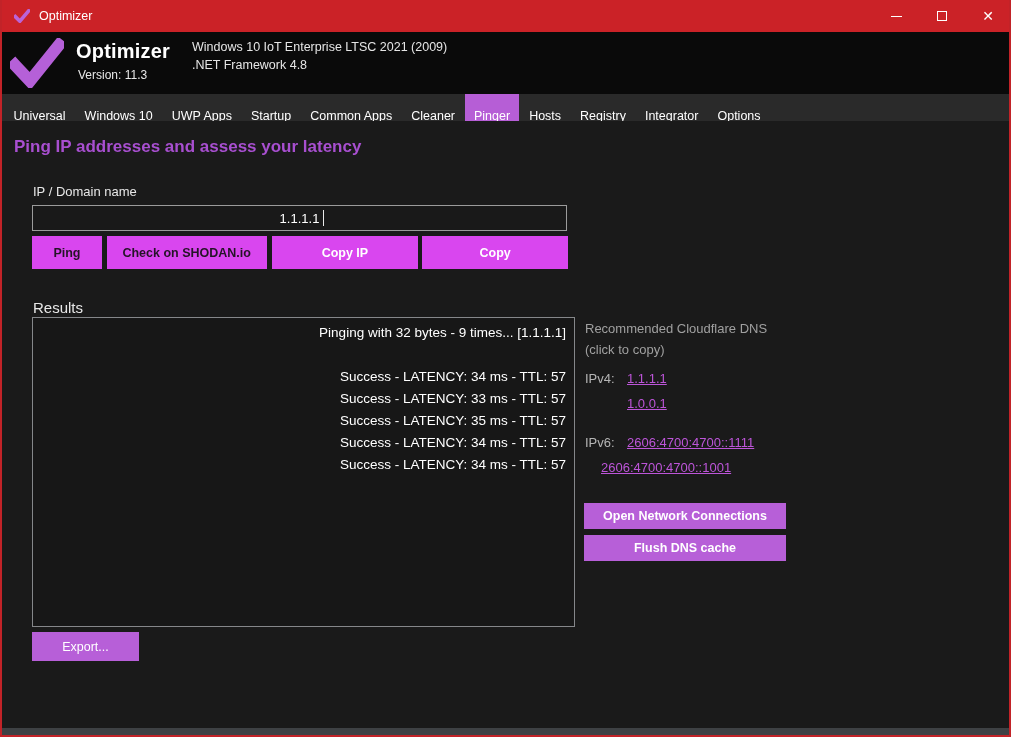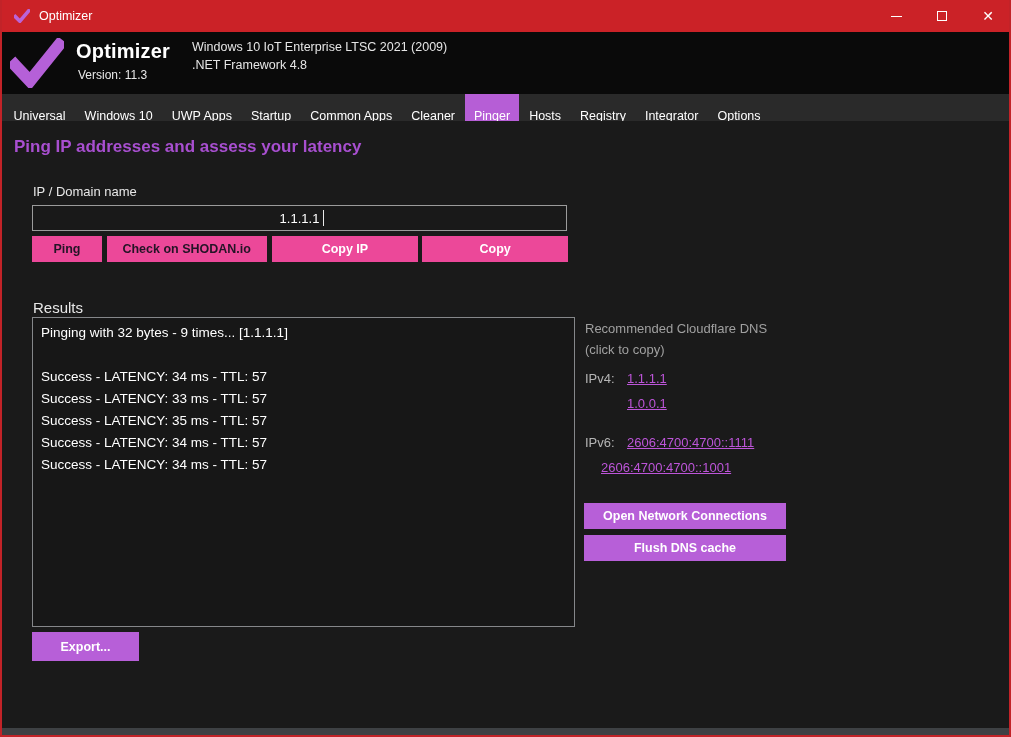--- a/index.html
+++ b/index.html
@@ -71,42 +71,42 @@
   .ip-input-wrap { position:absolute; left:30px; top:84px; width:535px; height:26px; }
   .ip-input {
     width:100%; height:100%; background:#191919; border:1px solid #9b9b9b;
     color:#ffffff; font-size:13px; text-align:center; outline:none;
     font-family:"Liberation Sans", sans-serif;
   }
   .caret { position:absolute; left:50%; margin-left:23px; top:5px; width:1px; height:16px; background:#e9e9e9; }
 
   .btn-row { position:absolute; left:30px; top:115px; width:536px; display:flex; }
   .pbtn {
-    background:#ec4899; border:none; height:26px; cursor:default;
+    background:#d946ef; border:none; height:33px; cursor:default;
     font-family:"Liberation Sans", sans-serif; font-size:12.5px; font-weight:bold;
     display:flex; align-items:center; justify-content:center;
   }
   .pbtn.darktext { color:#241426; }
   .pbtn.whitetext { color:#ffffff; }
   .btn-ping   { width:70px;  margin-right:5px; }
   .btn-shodan { width:160px; margin-right:5px; }
   .btn-copyip { width:147px; margin-right:4px; }
   .btn-copy   { width:146px; }
 
   .results-label { position:absolute; left:31px; top:178px; color:#e8e8e8; font-size:15px; }
   .results-box {
     position:absolute; left:30px; top:196px; width:543px; height:310px;
     background:#171717; border:1px solid #85878a; color:#ffffff;
     font-size:13.5px; line-height:22px; padding:4px 8px; overflow:hidden;
   }
-  .results-line { min-height:22px; white-space:pre; }
+  .results-line { min-height:22px; white-space:pre;text-align:right; }
 
   .btn-export {
     position:absolute; left:30px; top:511px; width:107px; height:29px;
-    background:#b75fd8; border:none; color:#ffffff; font-size:12.5px; font-weight:bold;
+    background:#b75fd8; border:none; color:#ffffff; font-size:12.5px; font-weight:normal;
     font-family:"Liberation Sans", sans-serif; cursor:default;
   }
 
   
   .dns-title { position:absolute; left:583px; top:197px; color:#a0a0a0; font-size:13px; line-height:21px; }
   .dns-row-label { position:absolute; color:#b5b5b5; font-size:13px; }
   .dns-link {
     position:absolute; color:#bd55d9; font-size:13px; text-decoration:underline; cursor:pointer;
   }
   .lbl-ipv4 { left:583px; top:250px; }

